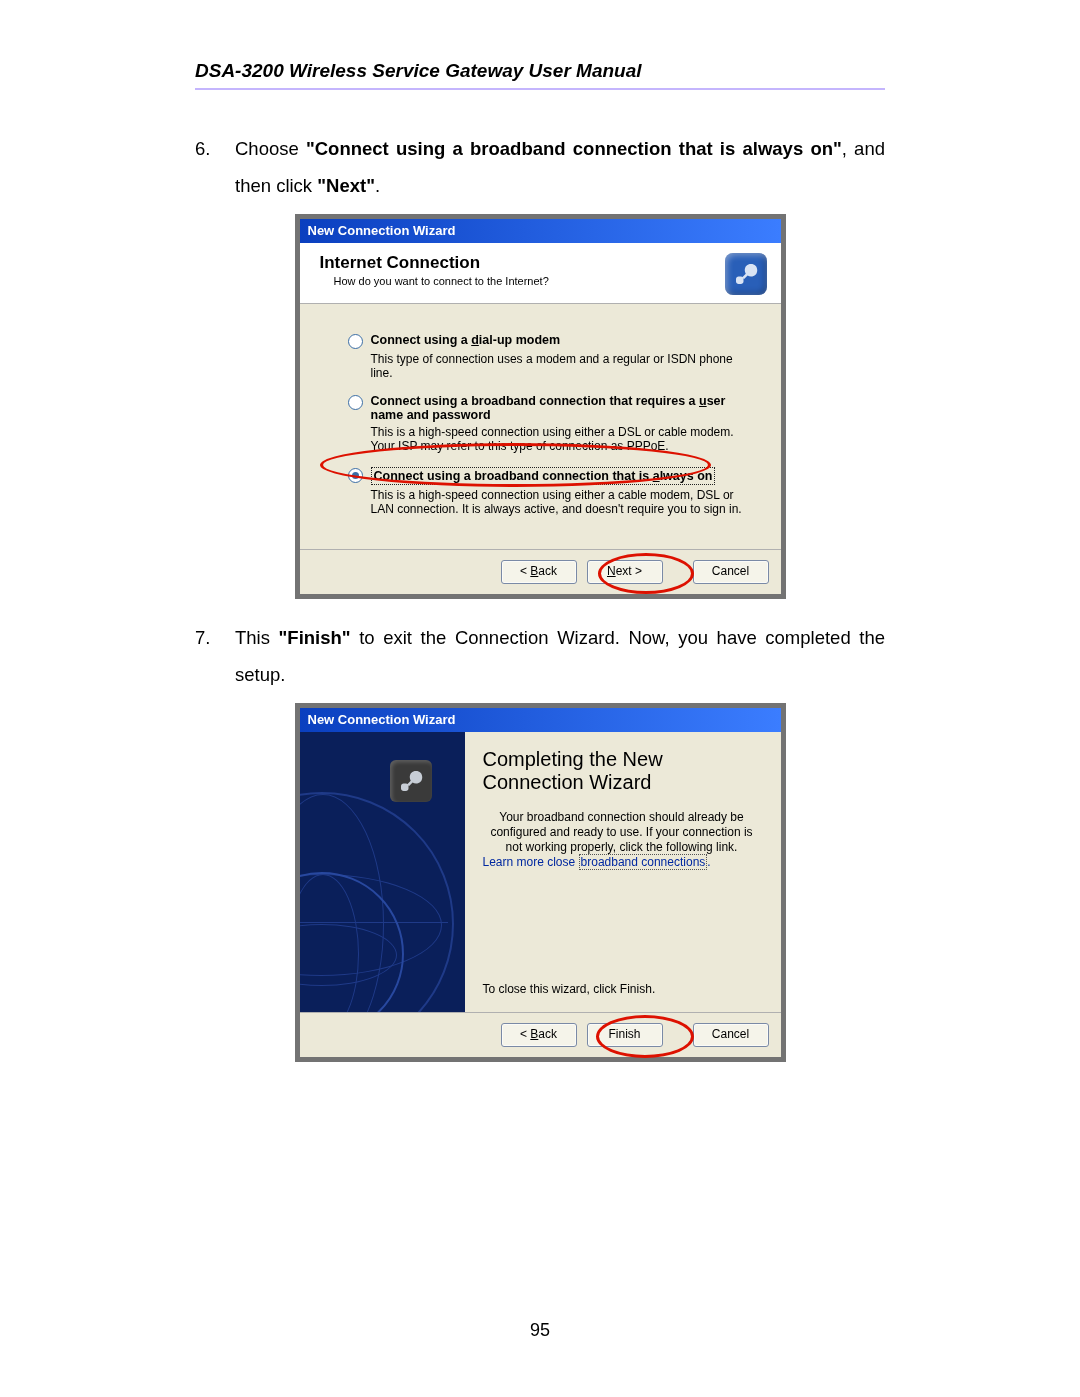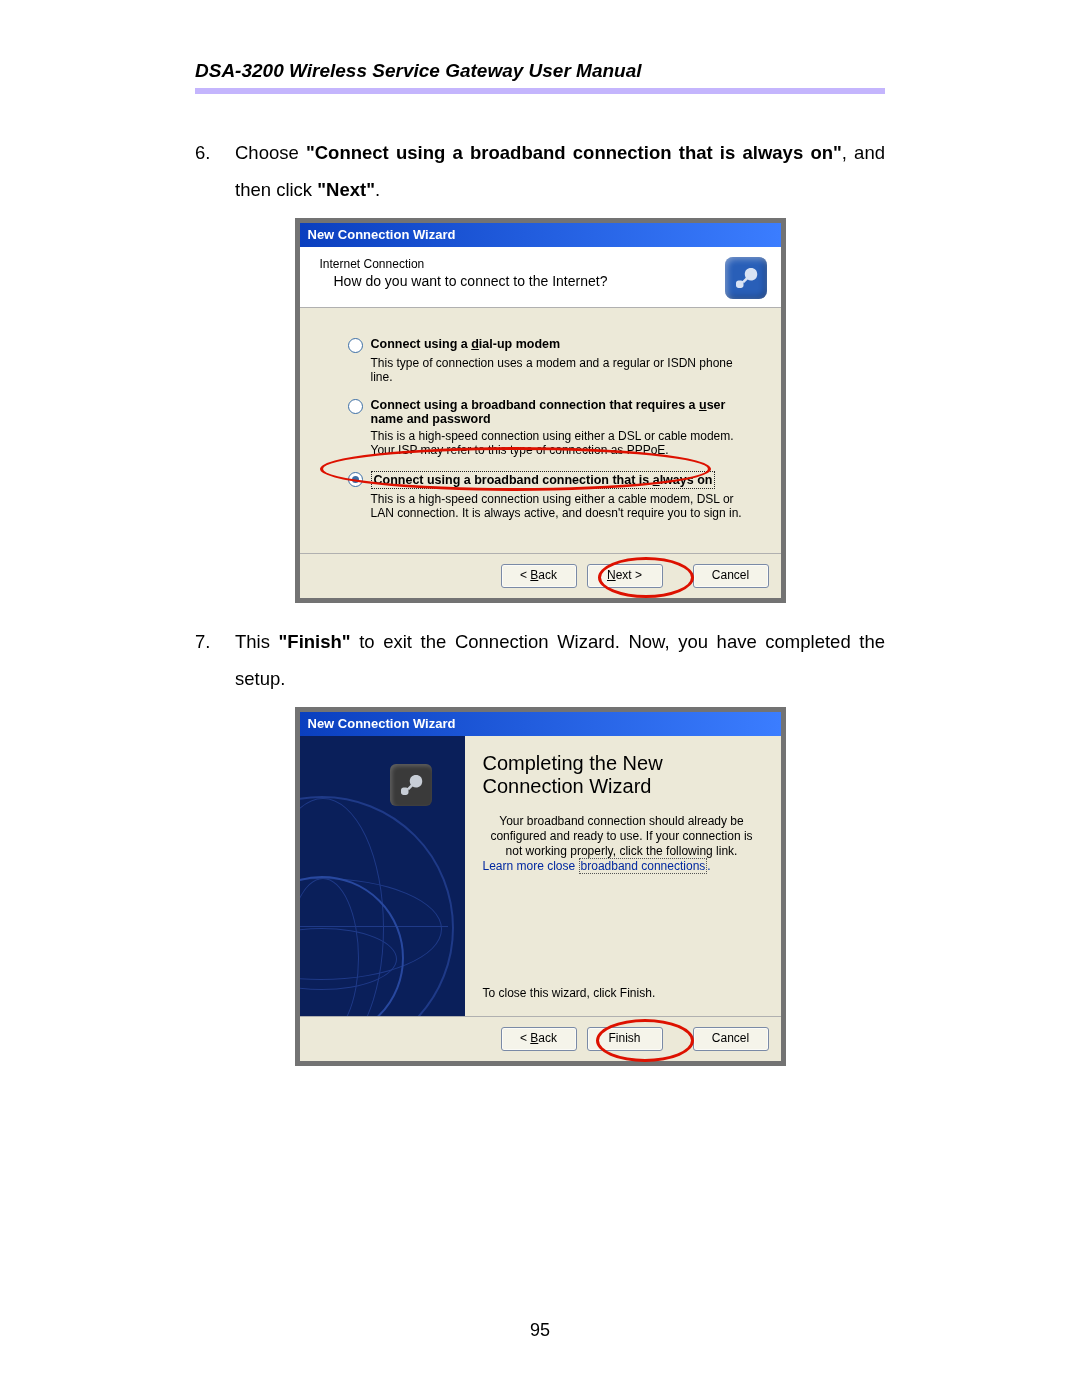--- a/index.html
+++ b/index.html
@@ -14,21 +14,21 @@
     height: 1397px;
     position: relative;
     box-sizing: border-box;
     padding: 60px 195px 0 195px;
   }
   .doc-header {
     font-style: italic;
     font-weight: bold;
     font-size: 19px;
     padding-bottom: 6px;
-    border-bottom: 6px solid #c4b5fd;
+    border-bottom: 2px solid #c4b5fd;
     margin-bottom: 40px;
   }
   .instr-block {
     display: flex;
     gap: 20px;
     font-size: 18.5px;
     line-height: 2;
     margin-bottom: 10px;
     text-align: justify;
   }
@@ -55,26 +55,26 @@
     font-size: 13px;
   }
   .wizard-header {
     background: #fff;
     display: flex;
     padding: 10px 14px 8px 20px;
     border-bottom: 1px solid #b0b0b0;
   }
   .wizard-header-text { flex: 1; }
   .wizard-header-text .wh-title {
-    font-weight: normal;
-    font-size: 12px;
+    font-weight: bold;
+    font-size: 17px;
     margin-bottom: 2px;
   }
   .wizard-header-text .wh-sub {
-    font-size: 14px;
+    font-size: 11px;
     padding-left: 14px;
   }
   .wh-icon {
     width: 42px; height: 42px;
     background: #295fb8;
     border-radius: 8px;
     display: flex; align-items: center; justify-content: center;
     box-shadow: inset 2px 2px 6px rgba(255,255,255,.4), inset -2px -2px 6px rgba(0,0,0,.3);
   }
   .wh-icon svg { width: 30px; height: 30px; fill: #d9e3f4; }

